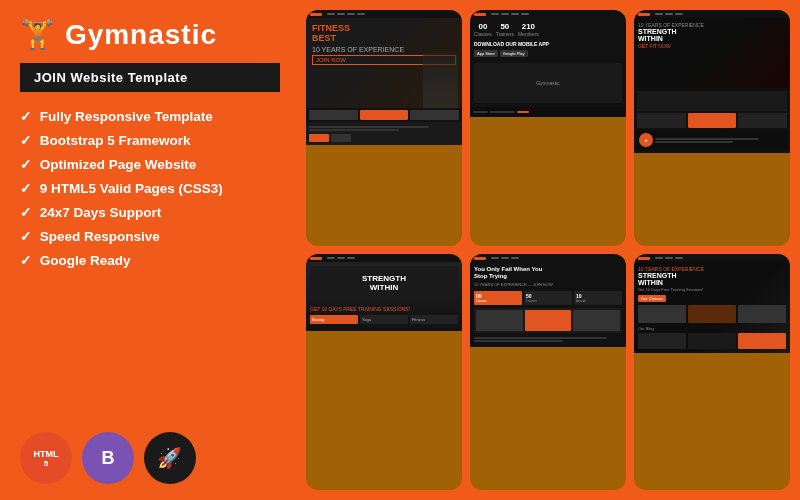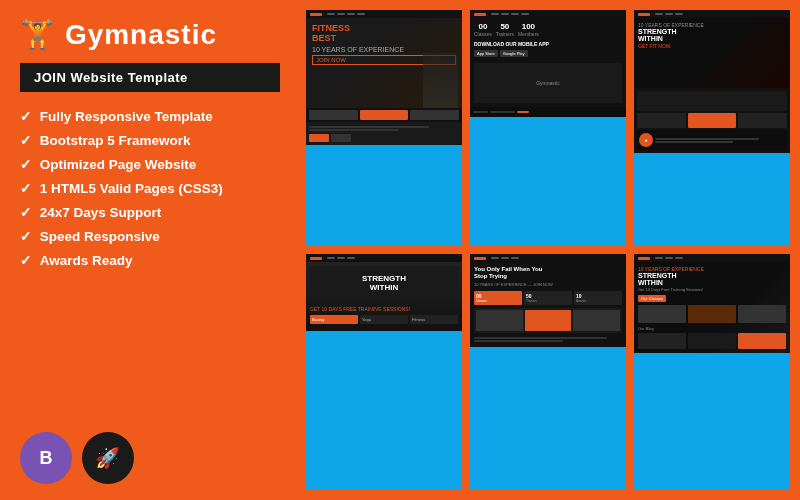--- a/index.html
+++ b/index.html
@@ -102,22 +102,22 @@
       background-color: #f05a1a;
       padding: 10px 10px 10px 6px;
       display: grid;
       grid-template-columns: 1fr 1fr 1fr;
       grid-template-rows: 1fr 1fr;
       gap: 8px;
       overflow: hidden;
     }
 
     .preview-card {
-      background-color: #0ea5e9;
-      border-radius: 0;
+      background-color: #a16207;
+      border-radius: 12px;
       overflow: hidden;
       position: relative;
     }
 
     
     .card1 { grid-column: 1; grid-row: 1; }
     .card2 { grid-column: 2; grid-row: 1; }
     .card3 { grid-column: 3; grid-row: 1; }
     .card4 { grid-column: 1; grid-row: 2; }
     .card5 { grid-column: 2; grid-row: 2; }
@@ -370,37 +370,41 @@
     <li>
         <span class="check-icon">✓</span>
         <span>Bootstrap 5 Framework</span>
       </li>
     <li>
         <span class="check-icon">✓</span>
         <span>Optimized Page Website</span>
       </li>
     <li>
         <span class="check-icon">✓</span>
-        <span>1 HTML5 Valid Pages (CSS3)</span>
+        <span>9 HTML5 Valid Pages (CSS3)</span>
       </li>
     <li>
         <span class="check-icon">✓</span>
         <span>24x7 Days Support</span>
       </li>
     <li>
         <span class="check-icon">✓</span>
         <span>Speed Responsive</span>
       </li>
     <li>
         <span class="check-icon">✓</span>
-        <span>Awards Ready</span>
+        <span>Google Ready</span>
       </li>
   </ul>
 
   <div class="tech-badges">
+    <div class="badge badge-html">
+      <span style="font-size:9px;font-weight:900;">HTML</span>
+      <span style="font-size:8px;">5</span>
+    </div>
     <div class="badge badge-bootstrap">
       <span style="font-size:18px;font-weight:900;">B</span>
     </div>
     <div class="badge badge-rocket">
       <span style="font-size:20px;">🚀</span>
     </div>
   </div>
 </div>
 
 <div class="right-panel">
@@ -450,21 +454,21 @@
       <div class="c2-stats">
         <div class="c2-stat">
           <div class="c2-stat-num">00</div>
           <div class="c2-stat-label">Classes</div>
         </div>
         <div class="c2-stat">
           <div class="c2-stat-num">50</div>
           <div class="c2-stat-label">Trainers</div>
         </div>
         <div class="c2-stat">
-          <div class="c2-stat-num">100</div>
+          <div class="c2-stat-num">210</div>
           <div class="c2-stat-label">Members</div>
         </div>
       </div>
       <div class="c2-download-title">DOWNLOAD OUR MOBILE APP</div>
       <div class="c2-app-btns">
         <div class="c2-app-btn">App Store</div>
         <div class="c2-app-btn">Google Play</div>
       </div>
       <div style="height:40px;background:#1a1a1a;margin-top:4px;border-radius:2px;display:flex;align-items:center;justify-content:center;">
         <div style="font-size:5px;color:#888;">Gymnastic</div>

